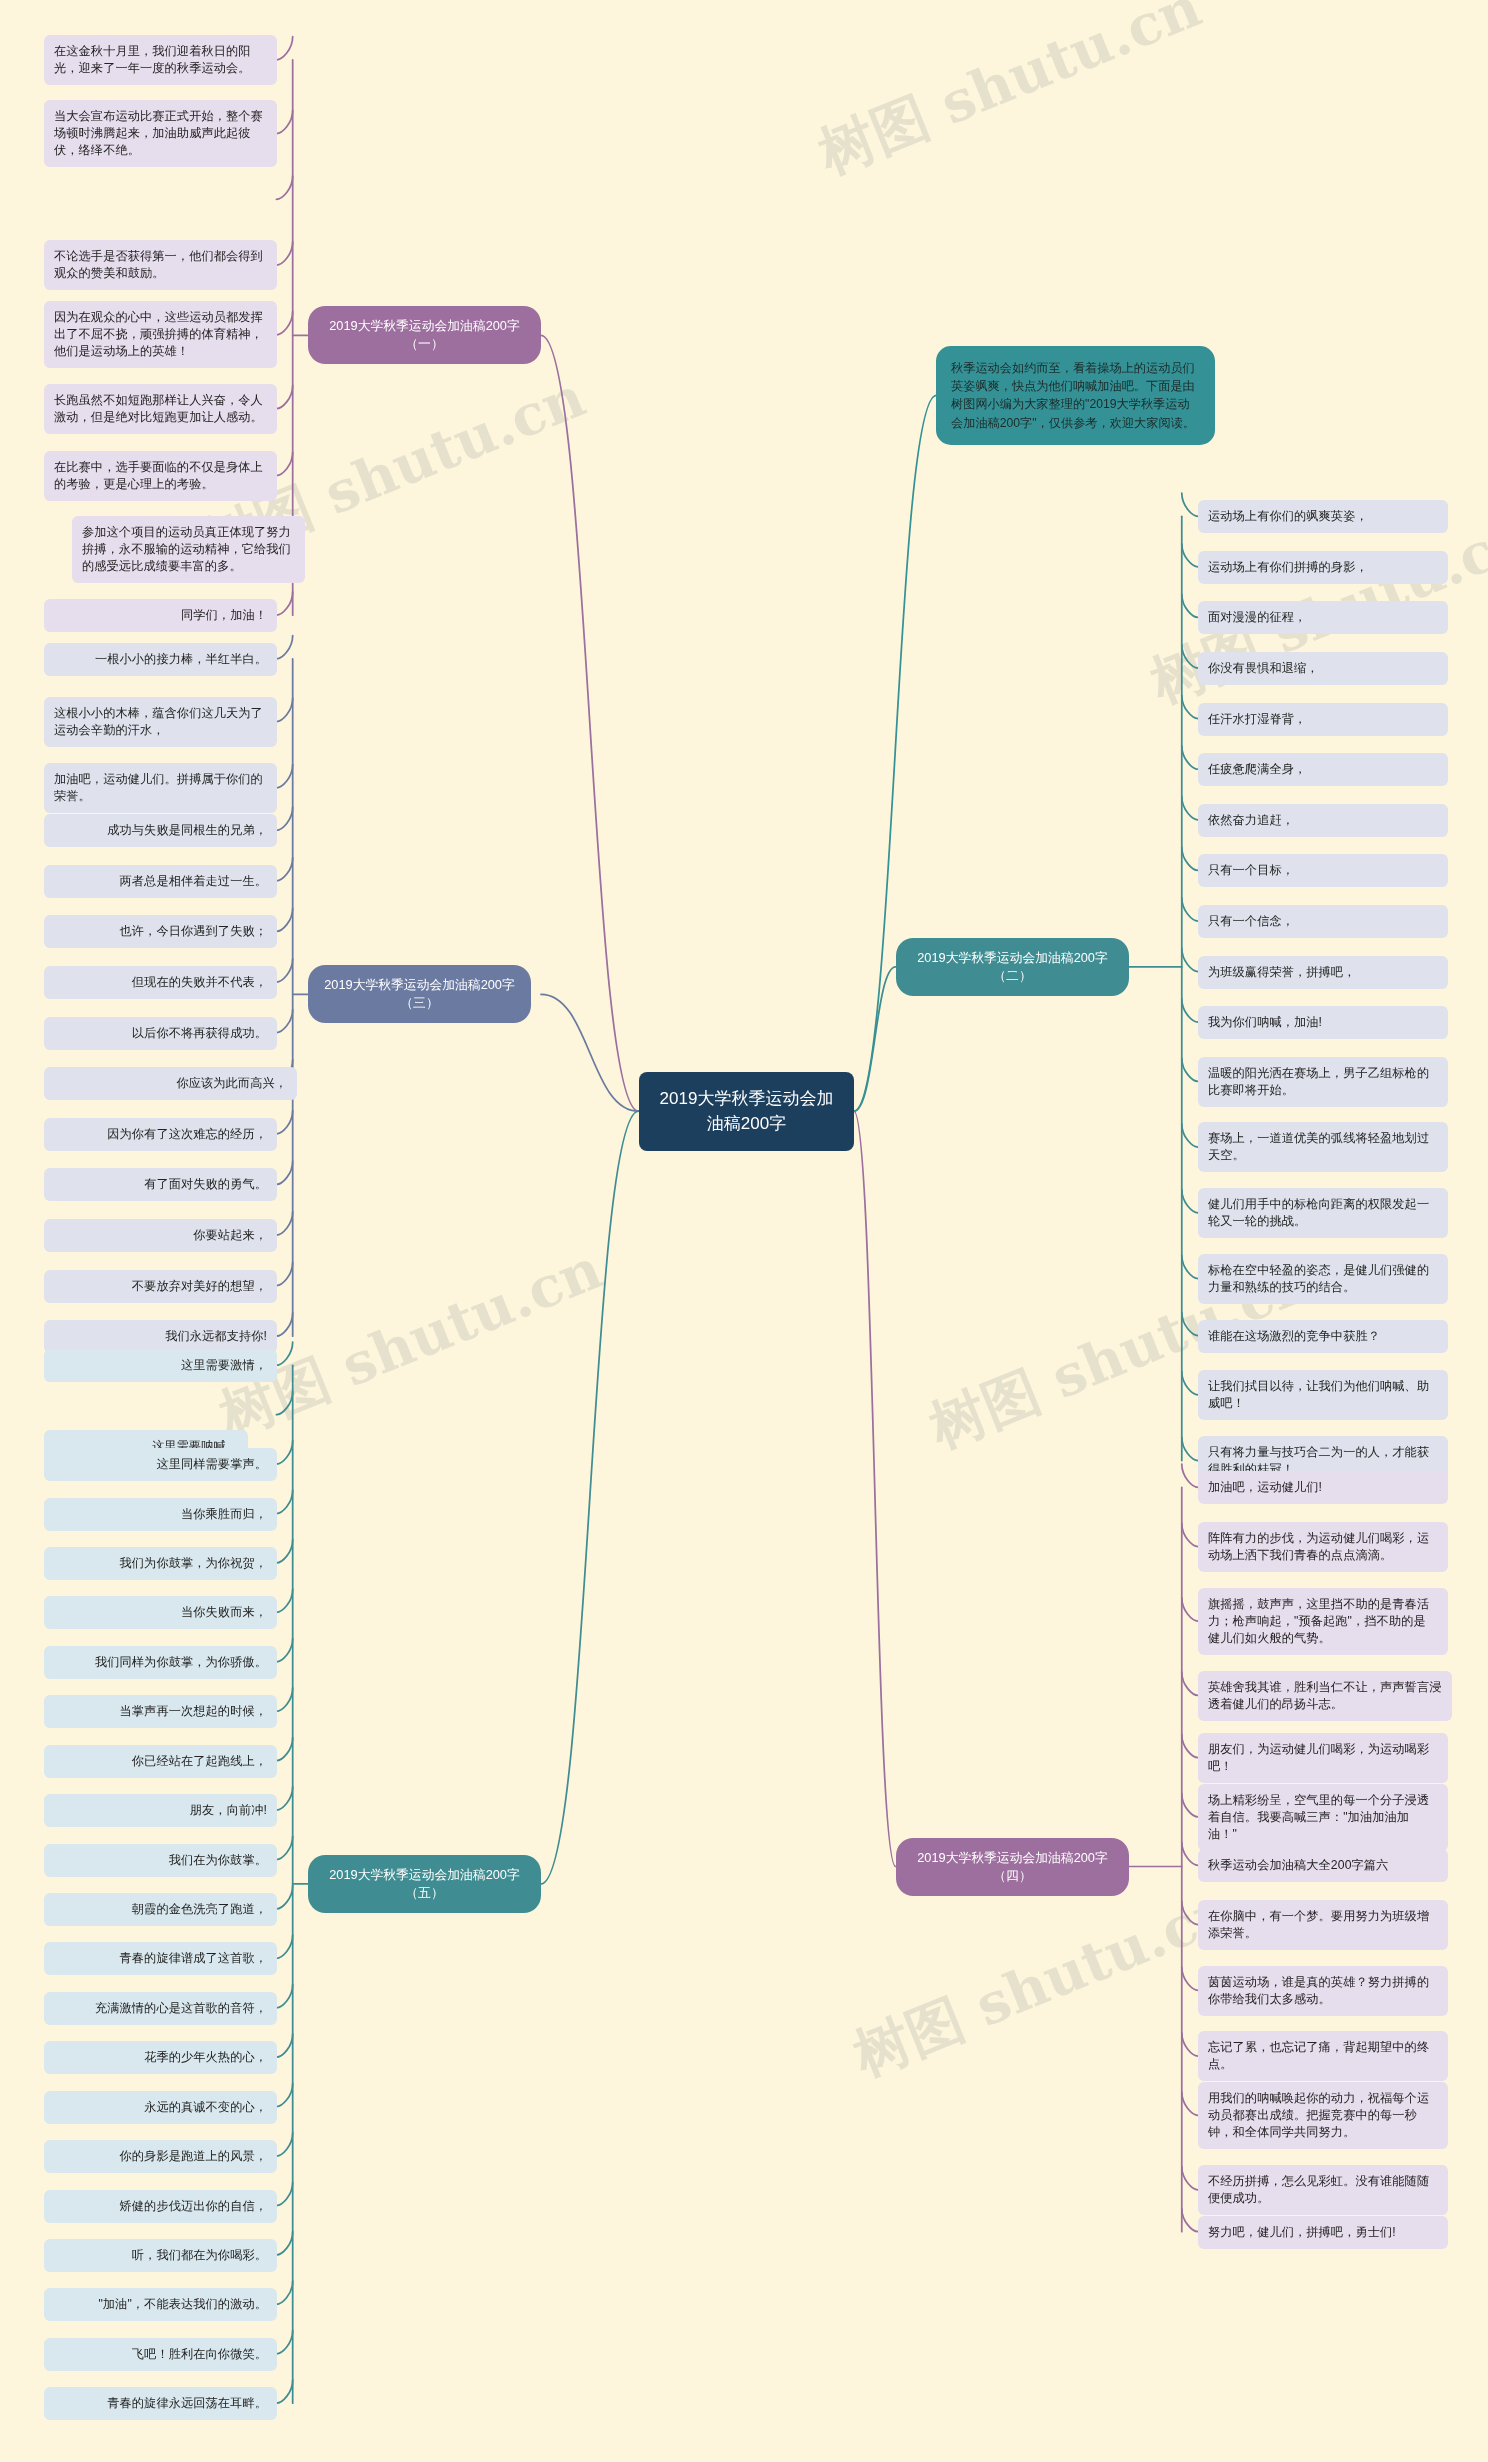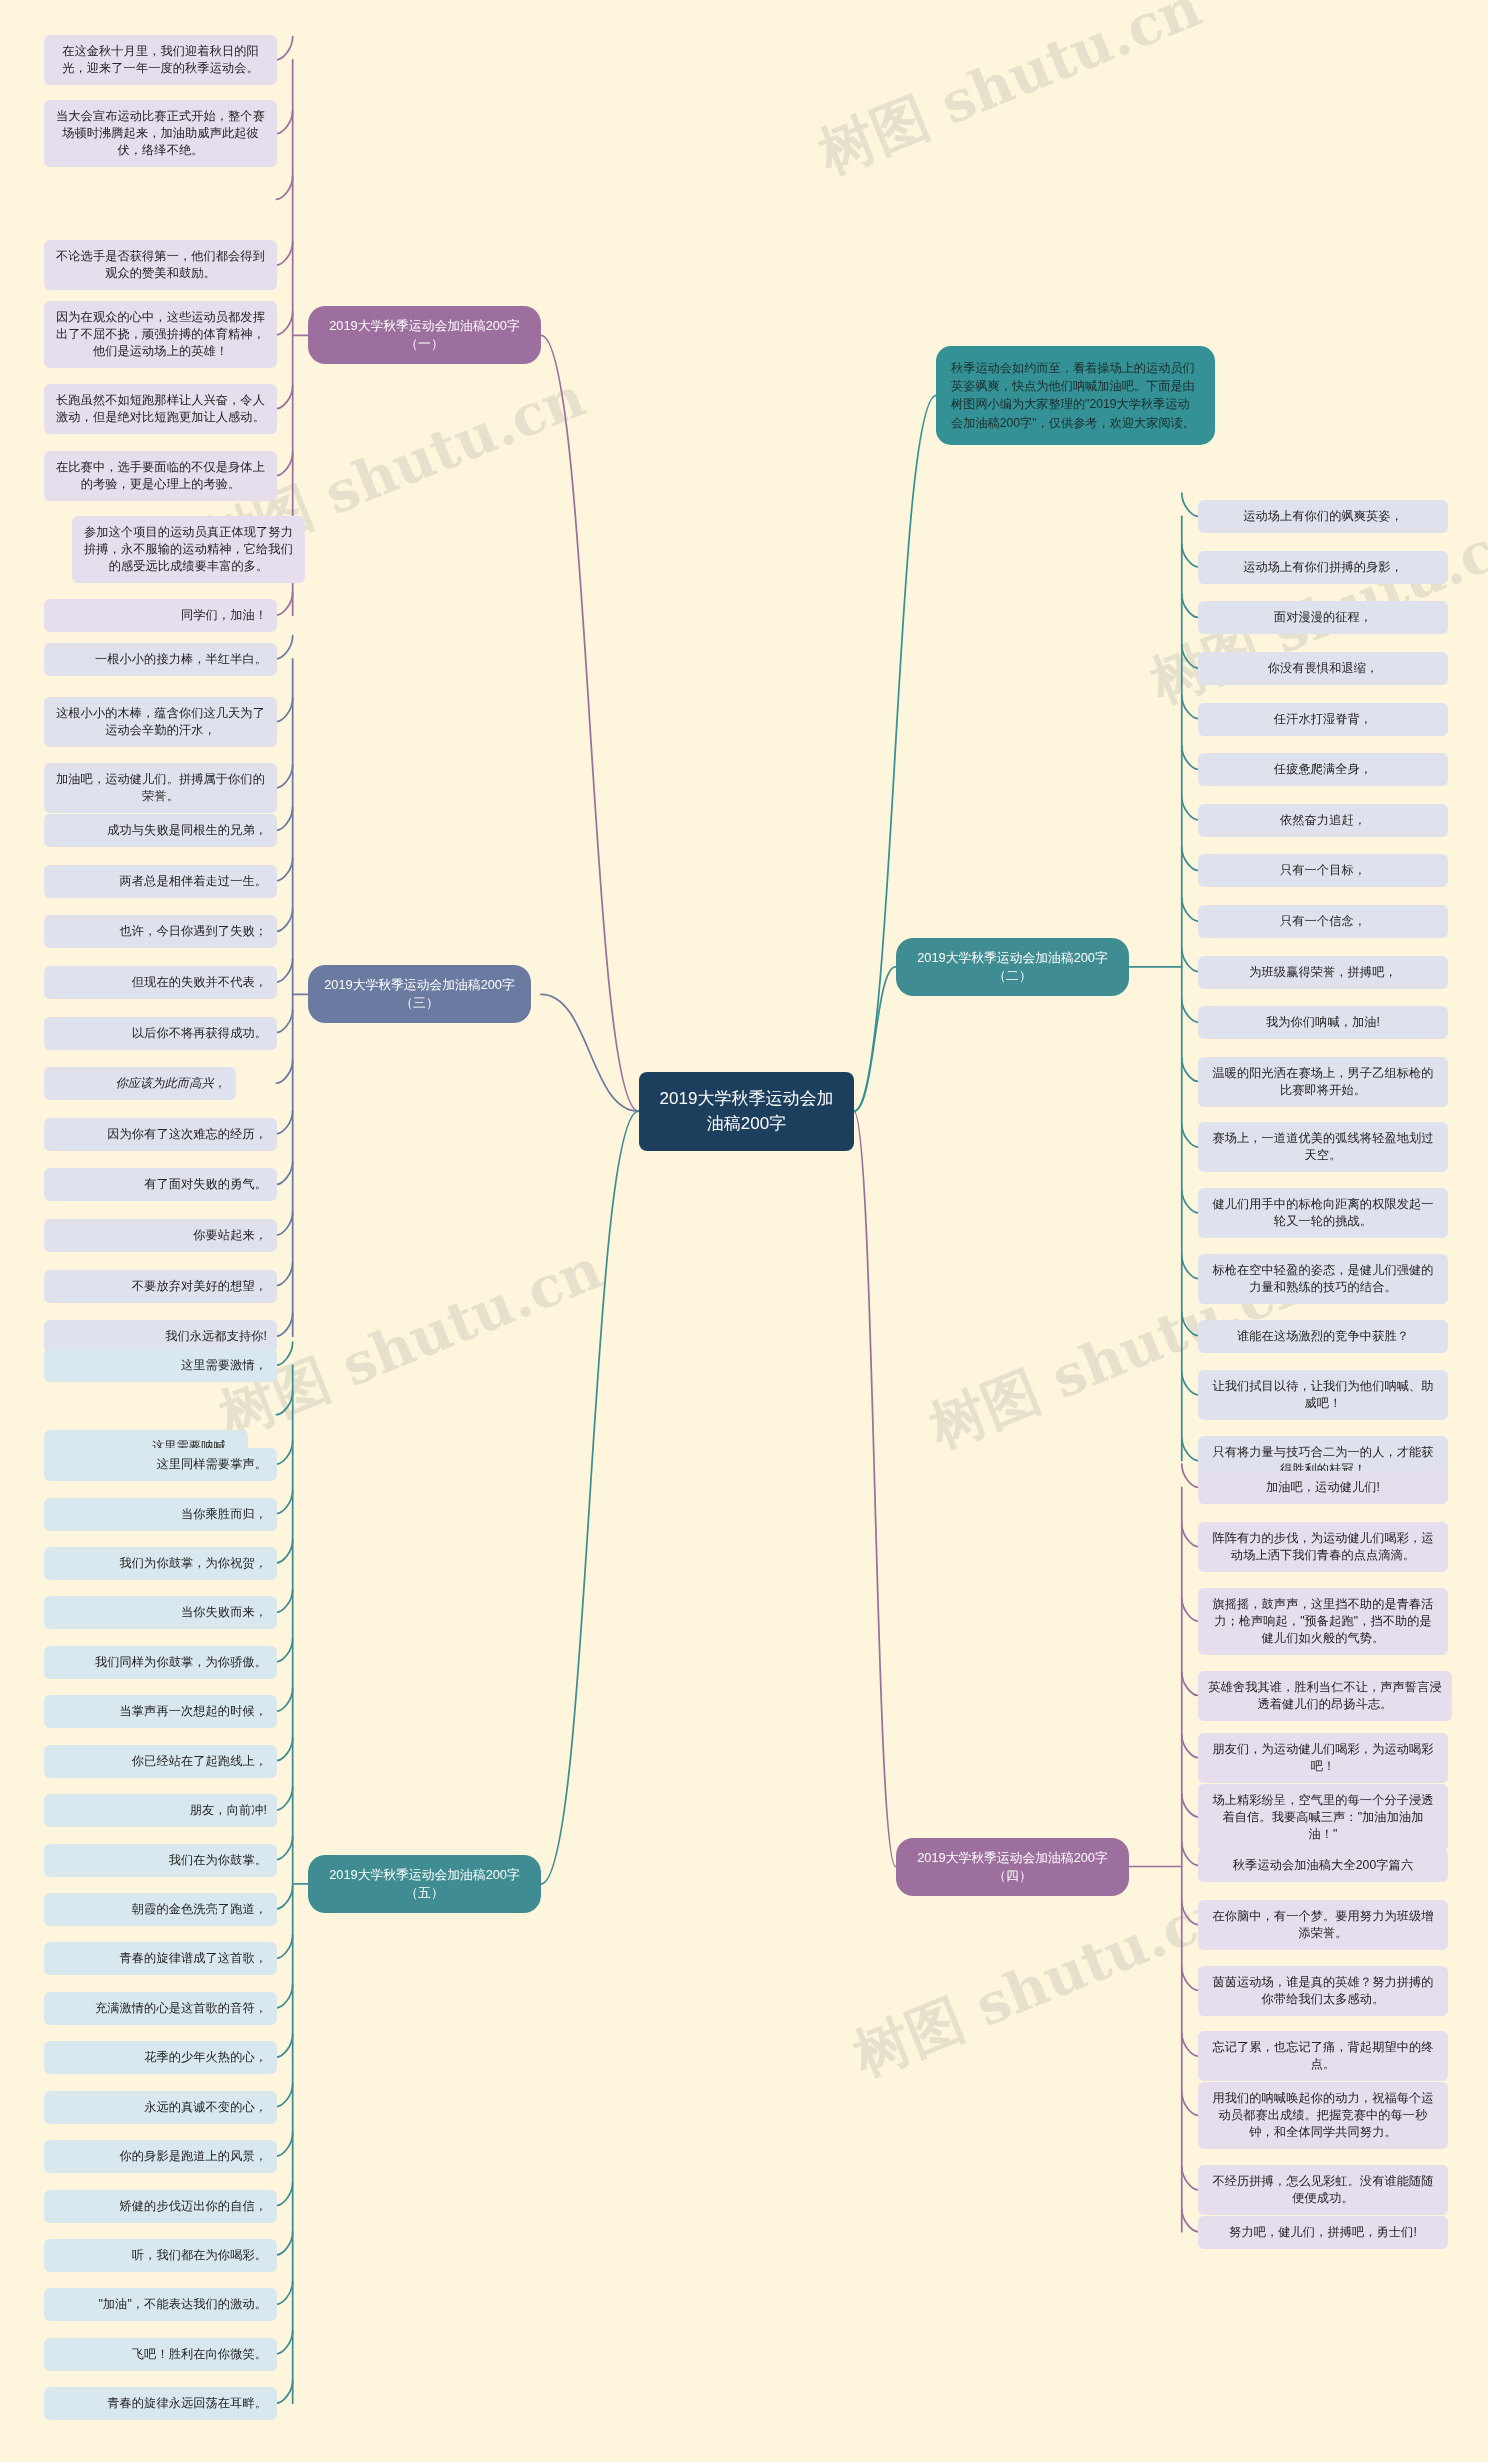--- a/index.html
+++ b/index.html
@@ -46,21 +46,21 @@
     padding: 7.6px 10px;
     font-size: 12.2px;
     line-height: 1.42;
     color: #222;
     letter-spacing: 0.1px;
   }
   .leaf.g  { background: #dfe2ec; }   
   .leaf.p  { background: #e6dded; }   
   .leaf.b  { background: #d9e8ee; }   
   .ta-r { text-align: right; }
-  .ta-l { text-align: center; }
+  .ta-l { text-align: left; }
 
   .branch {
     position: absolute;
     box-sizing: border-box;
     border-radius: 17.4px;
     padding: 10.5px 15px;
     font-size: 12.8px;
     line-height: 1.45;
     color: #ffffff;
     text-align: center;
@@ -222,21 +222,21 @@
   <div class="leaf p ta-r" style="left:44px; top:599px; width:233px;">同学们，加油！</div>
 
   <div class="leaf g ta-r" style="left:44px; top:643px; width:233px;">一根小小的接力棒，半红半白。</div>
   <div class="leaf g ta-l" style="left:44px; top:697px; width:233px;">这根小小的木棒，蕴含你们这几天为了运动会辛勤的汗水，</div>
   <div class="leaf g ta-l" style="left:44px; top:763px; width:233px;">加油吧，运动健儿们。拼搏属于你们的荣誉。</div>
   <div class="leaf g ta-r" style="left:44px; top:814px; width:233px;">成功与失败是同根生的兄弟，</div>
   <div class="leaf g ta-r" style="left:44px; top:865px; width:233px;">两者总是相伴着走过一生。</div>
   <div class="leaf g ta-r" style="left:44px; top:915px; width:233px;">也许，今日你遇到了失败；</div>
   <div class="leaf g ta-r" style="left:44px; top:966px; width:233px;">但现在的失败并不代表，</div>
   <div class="leaf g ta-r" style="left:44px; top:1017px; width:233px;">以后你不将再获得成功。</div>
-  <div class="leaf g ta-r" style="left:44px; top:1067px; width:192px;font-style:italic;">你应该为此而高兴，</div>
+  <div class="leaf g ta-r" style="left:44px; top:1067px; width:253px;">你应该为此而高兴，</div>
   <div class="leaf g ta-r" style="left:44px; top:1118px; width:233px;">因为你有了这次难忘的经历，</div>
   <div class="leaf g ta-r" style="left:44px; top:1168px; width:233px;">有了面对失败的勇气。</div>
   <div class="leaf g ta-r" style="left:44px; top:1219px; width:233px;">你要站起来，</div>
   <div class="leaf g ta-r" style="left:44px; top:1270px; width:233px;">不要放弃对美好的想望，</div>
   <div class="leaf g ta-r" style="left:44px; top:1320px; width:233px;">我们永远都支持你!</div>
 
   <div class="leaf b ta-r" style="left:44px; top:1349px; width:233px;">这里需要激情，</div>
   <div class="leaf b ta-r" style="left:44px; top:1430px; width:204px;font-family:Liberation Serif, serif;">这里需要呐喊，</div>
   <div class="leaf b ta-r" style="left:44px; top:1448px; width:233px;">这里同样需要掌声。</div>
   <div class="leaf b ta-r" style="left:44px; top:1498px; width:233px;">当你乘胜而归，</div>

